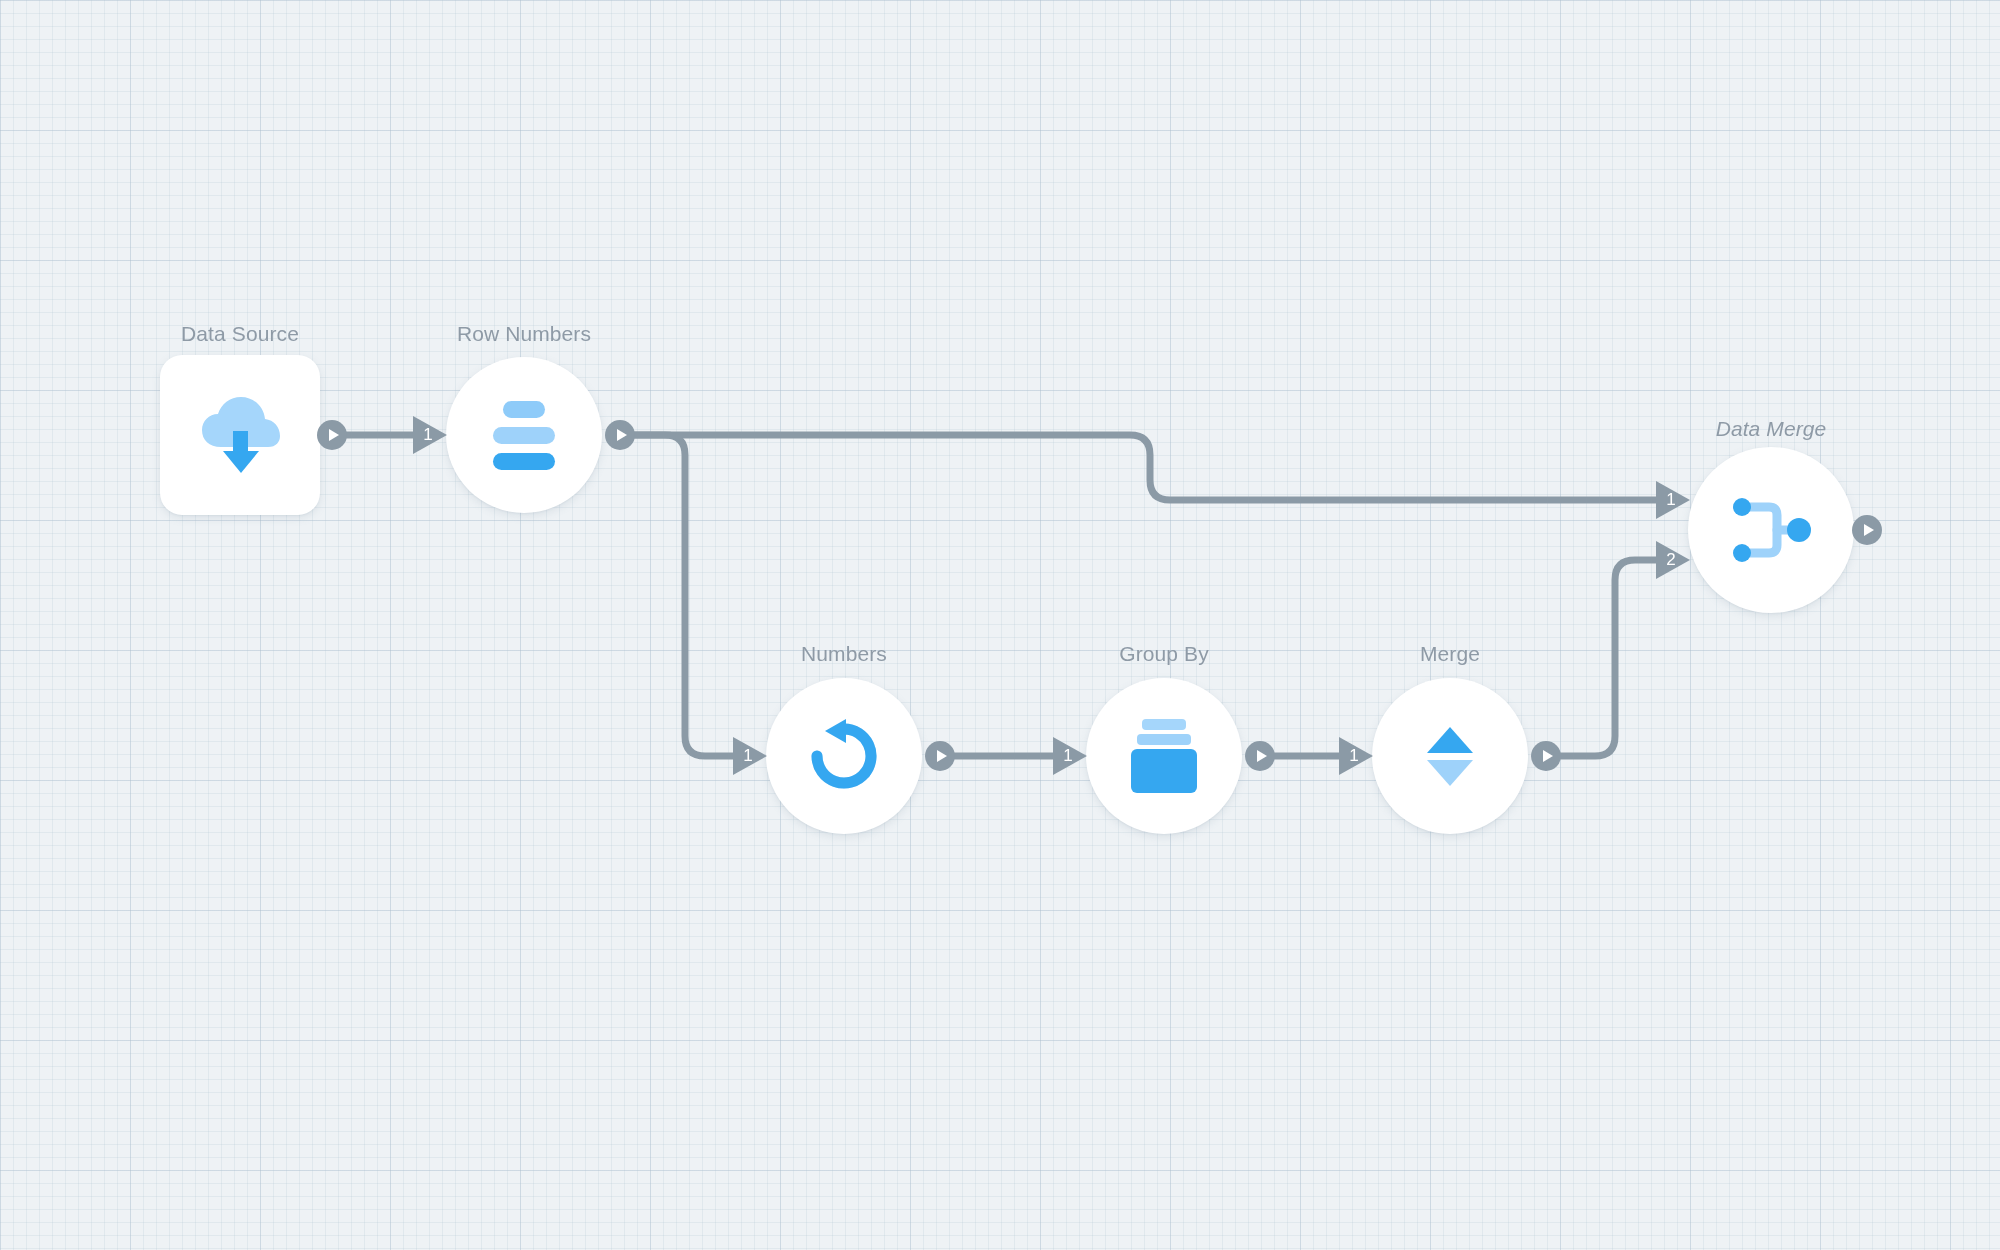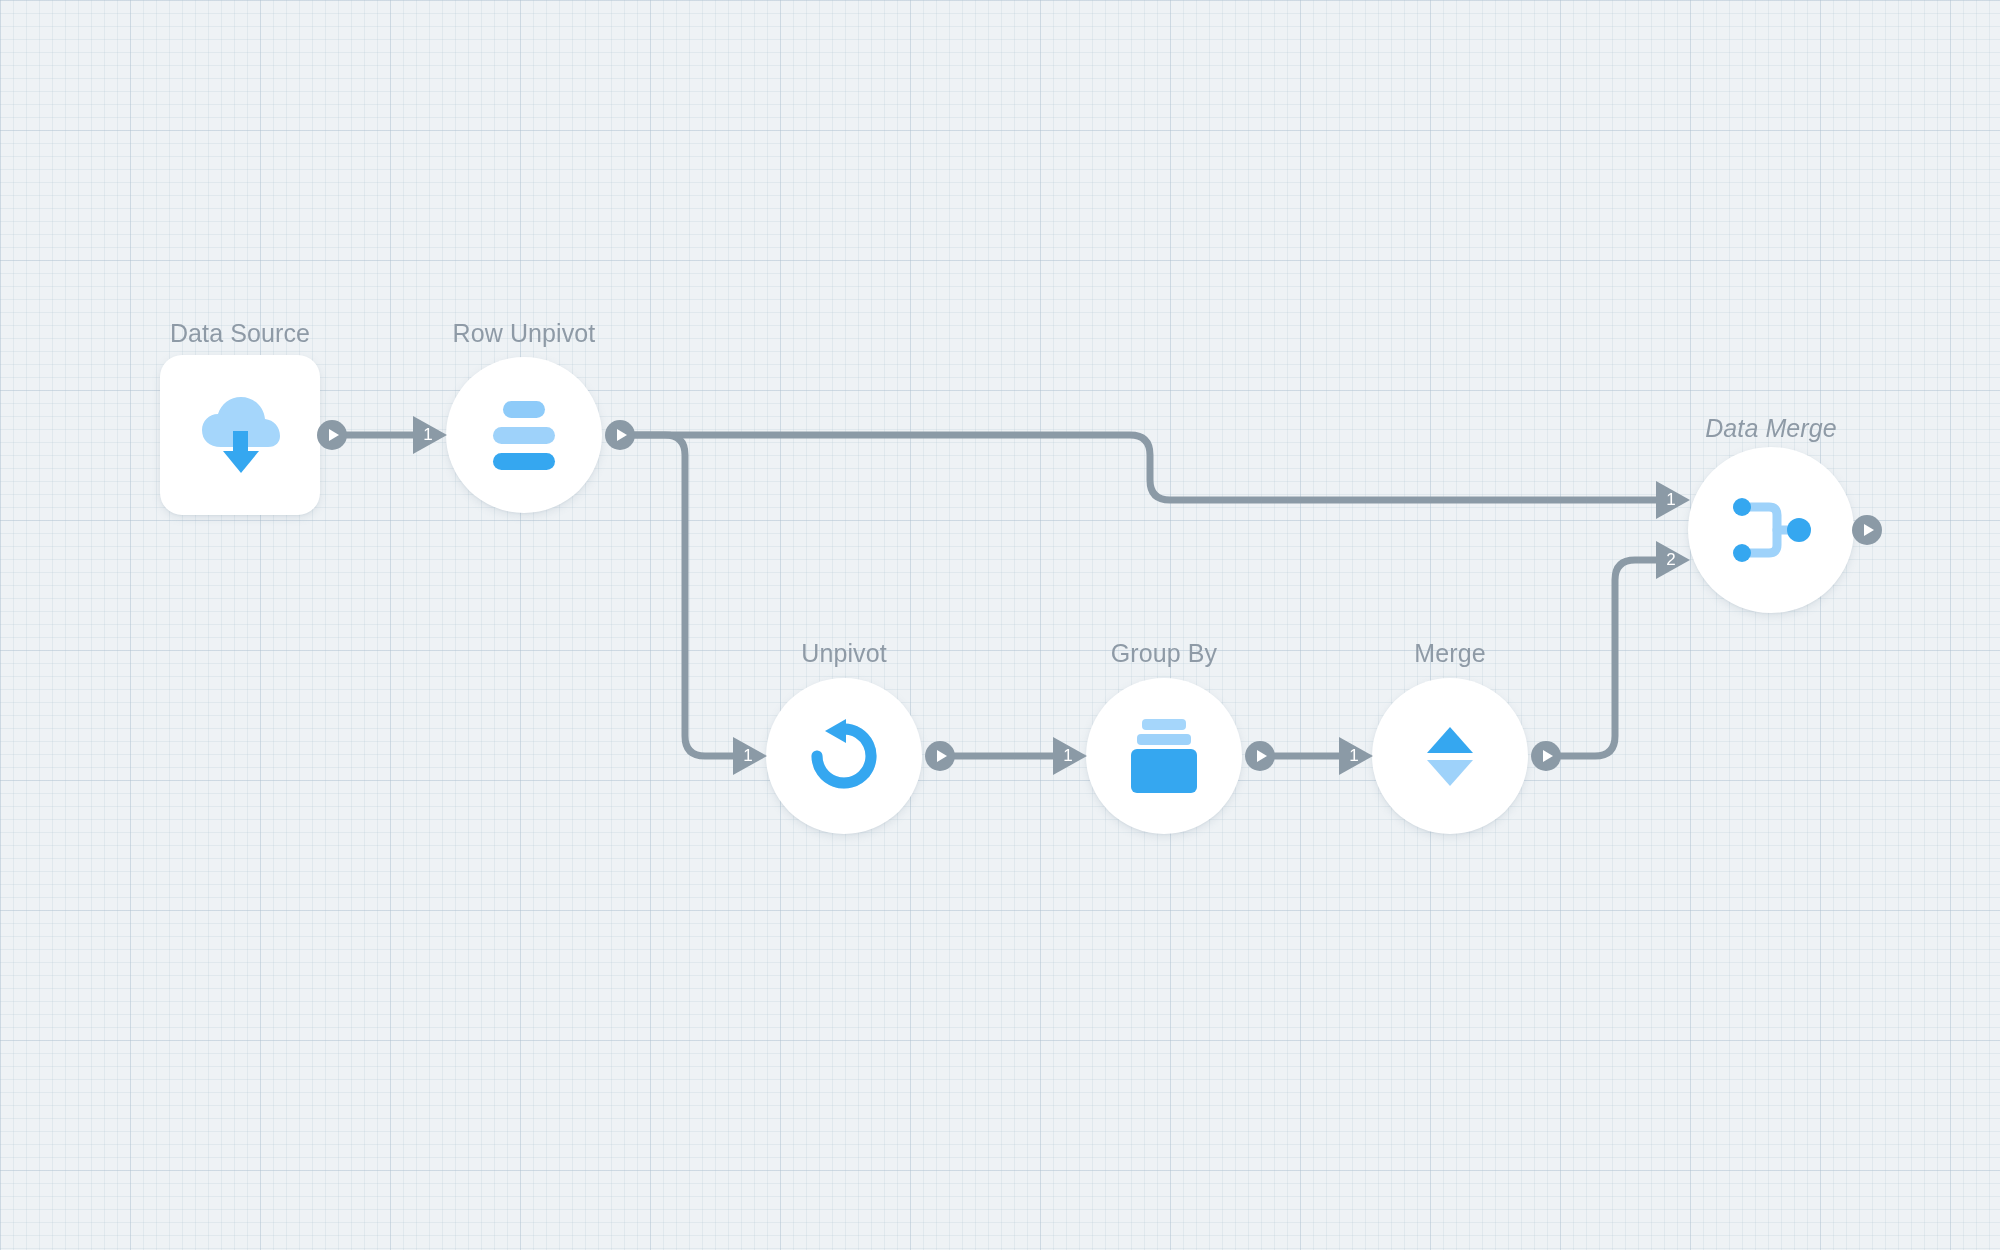--- a/index.html
+++ b/index.html
@@ -52,21 +52,21 @@
     justify-content: center;
     box-shadow: 0 3px 9px rgba(120,140,160,0.16), 0 1px 2px rgba(120,140,160,0.10);
   }
   .node.circle  { border-radius: 50%; }
   .node.rounded { border-radius: 22px; }
 
   .node-label {
     position: absolute;
     z-index: 3;
     color: #8e9aa6;
-    font-size: 25px;
+    font-size: 21px;
     line-height: 21px;
     white-space: nowrap;
     text-align: center;
     letter-spacing: 0.1px;
   }
 
   
   .port {
     position: absolute;
     z-index: 4;
@@ -164,38 +164,38 @@
     <svg class="icon" width="86" height="80" viewBox="0 0 86 80" xmlns="http://www.w3.org/2000/svg">
       <path d="M24 52 C12 52 5 45 5 35 C5 26 12 19 21 19 C24 9 33 2 44 2 C57 2 67 12 68 24
                C77 25 83 32 83 41 C83 47 79 52 71 52 Z" fill="#a5d6fb"></path>
       <rect x="36" y="36" width="15" height="26" fill="#35a7f0"></rect>
       <path d="M26 56 L62 56 L44 78 Z" fill="#35a7f0"></path>
     </svg>
   </div>
 
   <div class="port" style="left:317px; top:420px;"></div>
 
-  <div class="node-label" style="left:424px; top:323px; width:200px;">Row Unpivot</div>
+  <div class="node-label" style="left:424px; top:323px; width:200px;">Row Numbers</div>
 
   <div class="arrowhead" style="left:413px; top:416px;">
     <span class="tri"></span>
     <span class="num">1</span>
   </div>
 
   <div class="node circle" style="left:446px; top:357px; width:156px; height:156px;">
     <div class="rn-bars icon">
       <span class="rn-bar b1"></span>
       <span class="rn-bar b2"></span>
       <span class="rn-bar b3"></span>
     </div>
   </div>
 
   <div class="port" style="left:605px; top:420px;"></div>
 
-  <div class="node-label" style="left:744px; top:643px; width:200px;">Unpivot</div>
+  <div class="node-label" style="left:744px; top:643px; width:200px;">Numbers</div>
 
   <div class="arrowhead" style="left:733px; top:737px;">
     <span class="tri"></span>
     <span class="num">1</span>
   </div>
 
   <div class="node circle" style="left:766px; top:678px; width:156px; height:156px;">
     <svg class="icon" width="78" height="78" viewBox="0 0 78 78" xmlns="http://www.w3.org/2000/svg">
       <path d="M39 12 A27 27 0 1 1 12 39" fill="none" stroke="#bfe2fc" stroke-width="11" stroke-linecap="round"></path>
       <path d="M12 39 A27 27 0 0 0 60 56" fill="none" stroke="#35a7f0" stroke-width="11" stroke-linecap="round"></path>

